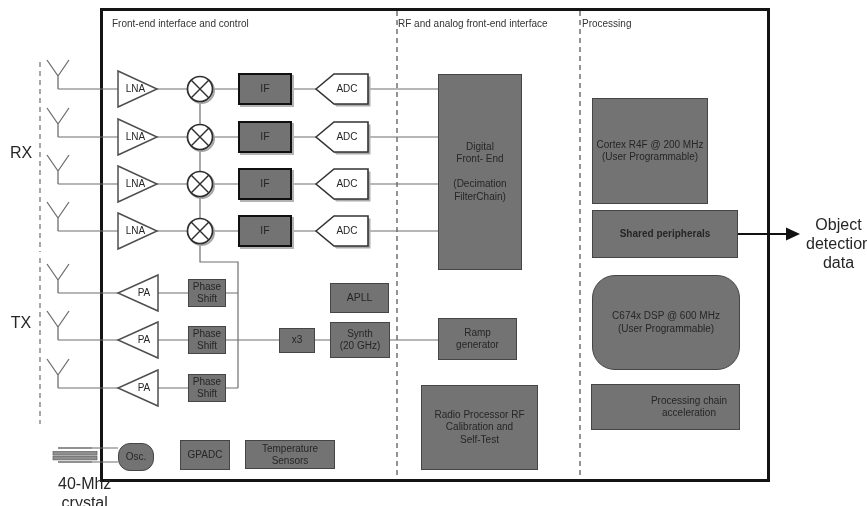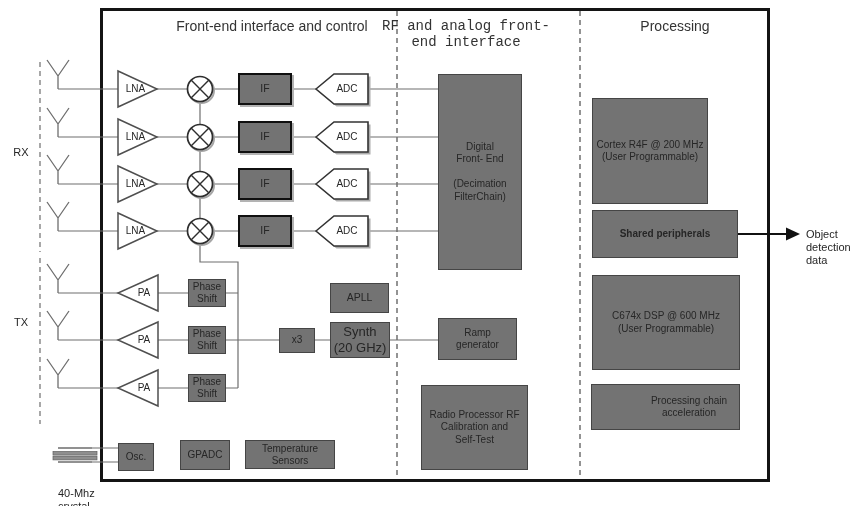--- a/index.html
+++ b/index.html
@@ -9,28 +9,28 @@
   }
   svg{position:absolute;left:0;top:0;z-index:1;}
   .box{
     position:absolute;z-index:2;background:#737373;border:1.5px solid #454545;
     display:flex;align-items:center;justify-content:center;text-align:center;
     white-space:pre-line;font-size:10.5px;line-height:1.25;color:#262626;
     box-sizing:border-box;
   }
   .box.thick{border:2.6px solid #101010;box-shadow:2px 2px 0 #b3b3b3;}
   .lbl{
-    position:absolute;z-index:3;color:#262626;font-size:11px;line-height:1.2;
+    position:absolute;z-index:3;color:#262626;font-size:16px;line-height:1.2;
     white-space:pre-line;text-align:center;box-sizing:border-box;
     display:flex;align-items:center;justify-content:center;
   }
-  .lbl.left{justify-content:flex-start;text-align:left;margin-top:13px;}
-  .hdr{position:absolute;z-index:2;font-size:14px;color:#333;text-align:center;}
+  .lbl.left{justify-content:flex-start;text-align:center;}
+  .hdr{position:absolute;z-index:2;font-size:10px;color:#333;}
   .f9{font-size:10px;line-height:1.2;}
-  .f95{font-size:13px;line-height:1.2;}
+  .f95{font-size:10px;line-height:1.2;}
   .f10{font-size:10px;}
 </style>
 </head>
 <body>
 
 <div class="canvas">
 
   <svg width="867" height="506" viewBox="0 0 867 506">
 
     <rect x="101.5" y="9.5" width="667" height="471" fill="none" stroke="#141414" stroke-width="3"></rect>
@@ -110,21 +110,21 @@
       <rect x="53" y="456.3" width="44" height="3.6" fill="#8f8f8f" stroke="#5f5f5f" stroke-width="0.7"></rect>
     </g>
 
     <g>
       <path d="M738 234 H786" stroke="#111" stroke-width="1.8"></path>
       <polygon points="786,227.5 800,234 786,240.5" fill="#111"></polygon>
     </g>
   </svg>
 
   <div class="hdr" style="left:112px;top:18px;width:320px;">Front-end interface and control</div>
-  <div class="hdr" style="left:376px;top:18px;width:180px;font-family:Liberation Mono, monospace;">RF and analog front-end interface</div>
+  <div class="hdr" style="left:398px;top:18px;width:180px;">RF and analog front-end interface</div>
   <div class="hdr" style="left:582px;top:18px;width:186px;">Processing</div>
 
   <div class="lbl" style="left:6px;top:146px;width:30px;height:14px;">RX</div>
   <div class="lbl" style="left:6px;top:316px;width:30px;height:14px;">TX</div>
 
   <div class="lbl f10" style="left:120px;top:82px;width:31px;height:14px;">LNA</div>
   <div class="lbl f10" style="left:120px;top:130px;width:31px;height:14px;">LNA</div>
   <div class="lbl f10" style="left:120px;top:177px;width:31px;height:14px;">LNA</div>
   <div class="lbl f10" style="left:120px;top:224px;width:31px;height:14px;">LNA</div>
 
@@ -155,33 +155,33 @@
   <div class="box" style="left:330px;top:283px;width:59px;height:30px;">APLL</div>
 
   <div class="box f10" style="left:438px;top:74px;width:84px;height:196px;">Digital
 Front- End
 
 (Decimation
 FilterChain)</div>
 
   <div class="box f10" style="left:438px;top:318px;width:79px;height:42px;">Ramp
 generator</div>
-  <div class="box f10" style="left:421px;top:385px;width:107px;height:85px;">Radio Processor RF
+  <div class="box f10" style="left:421px;top:385px;width:117px;height:85px;">Radio Processor RF
 Calibration and
 Self-Test</div>
 
   <div class="box f10" style="left:592px;top:98px;width:116px;height:106px;">Cortex R4F @ 200 MHz
 (User Programmable)</div>
   <div class="box f10" style="left:592px;top:210px;width:146px;height:48px;font-weight:bold;">Shared peripherals</div>
-  <div class="box f10" style="left:592px;top:275px;width:148px;height:95px;">C674x DSP @ 600 MHz
+  <div class="box f10" style="left:592px;top:275px;width:148px;height:95px;border-radius:23px;">C674x DSP @ 600 MHz
 (User Programmable)</div>
   <div class="box f10" style="left:591px;top:384px;width:149px;height:46px;padding-left:47px;">Processing chain
 acceleration</div>
 
-  <div class="box f10" style="left:118px;top:443px;width:36px;height:28px;">Osc.</div>
+  <div class="box f10" style="left:118px;top:443px;width:36px;height:28px;border-radius:12px;">Osc.</div>
   <div class="box f10" style="left:180px;top:440px;width:50px;height:30px;">GPADC</div>
   <div class="box f9" style="left:245px;top:440px;width:90px;height:29px;">Temperature
 Sensors</div>
 
   <div class="lbl left" style="left:58px;top:474px;width:72px;">40-Mhz
 crystal</div>
 
   <div class="lbl left" style="left:806px;top:215px;width:60px;">Object
 detection
 data</div>

